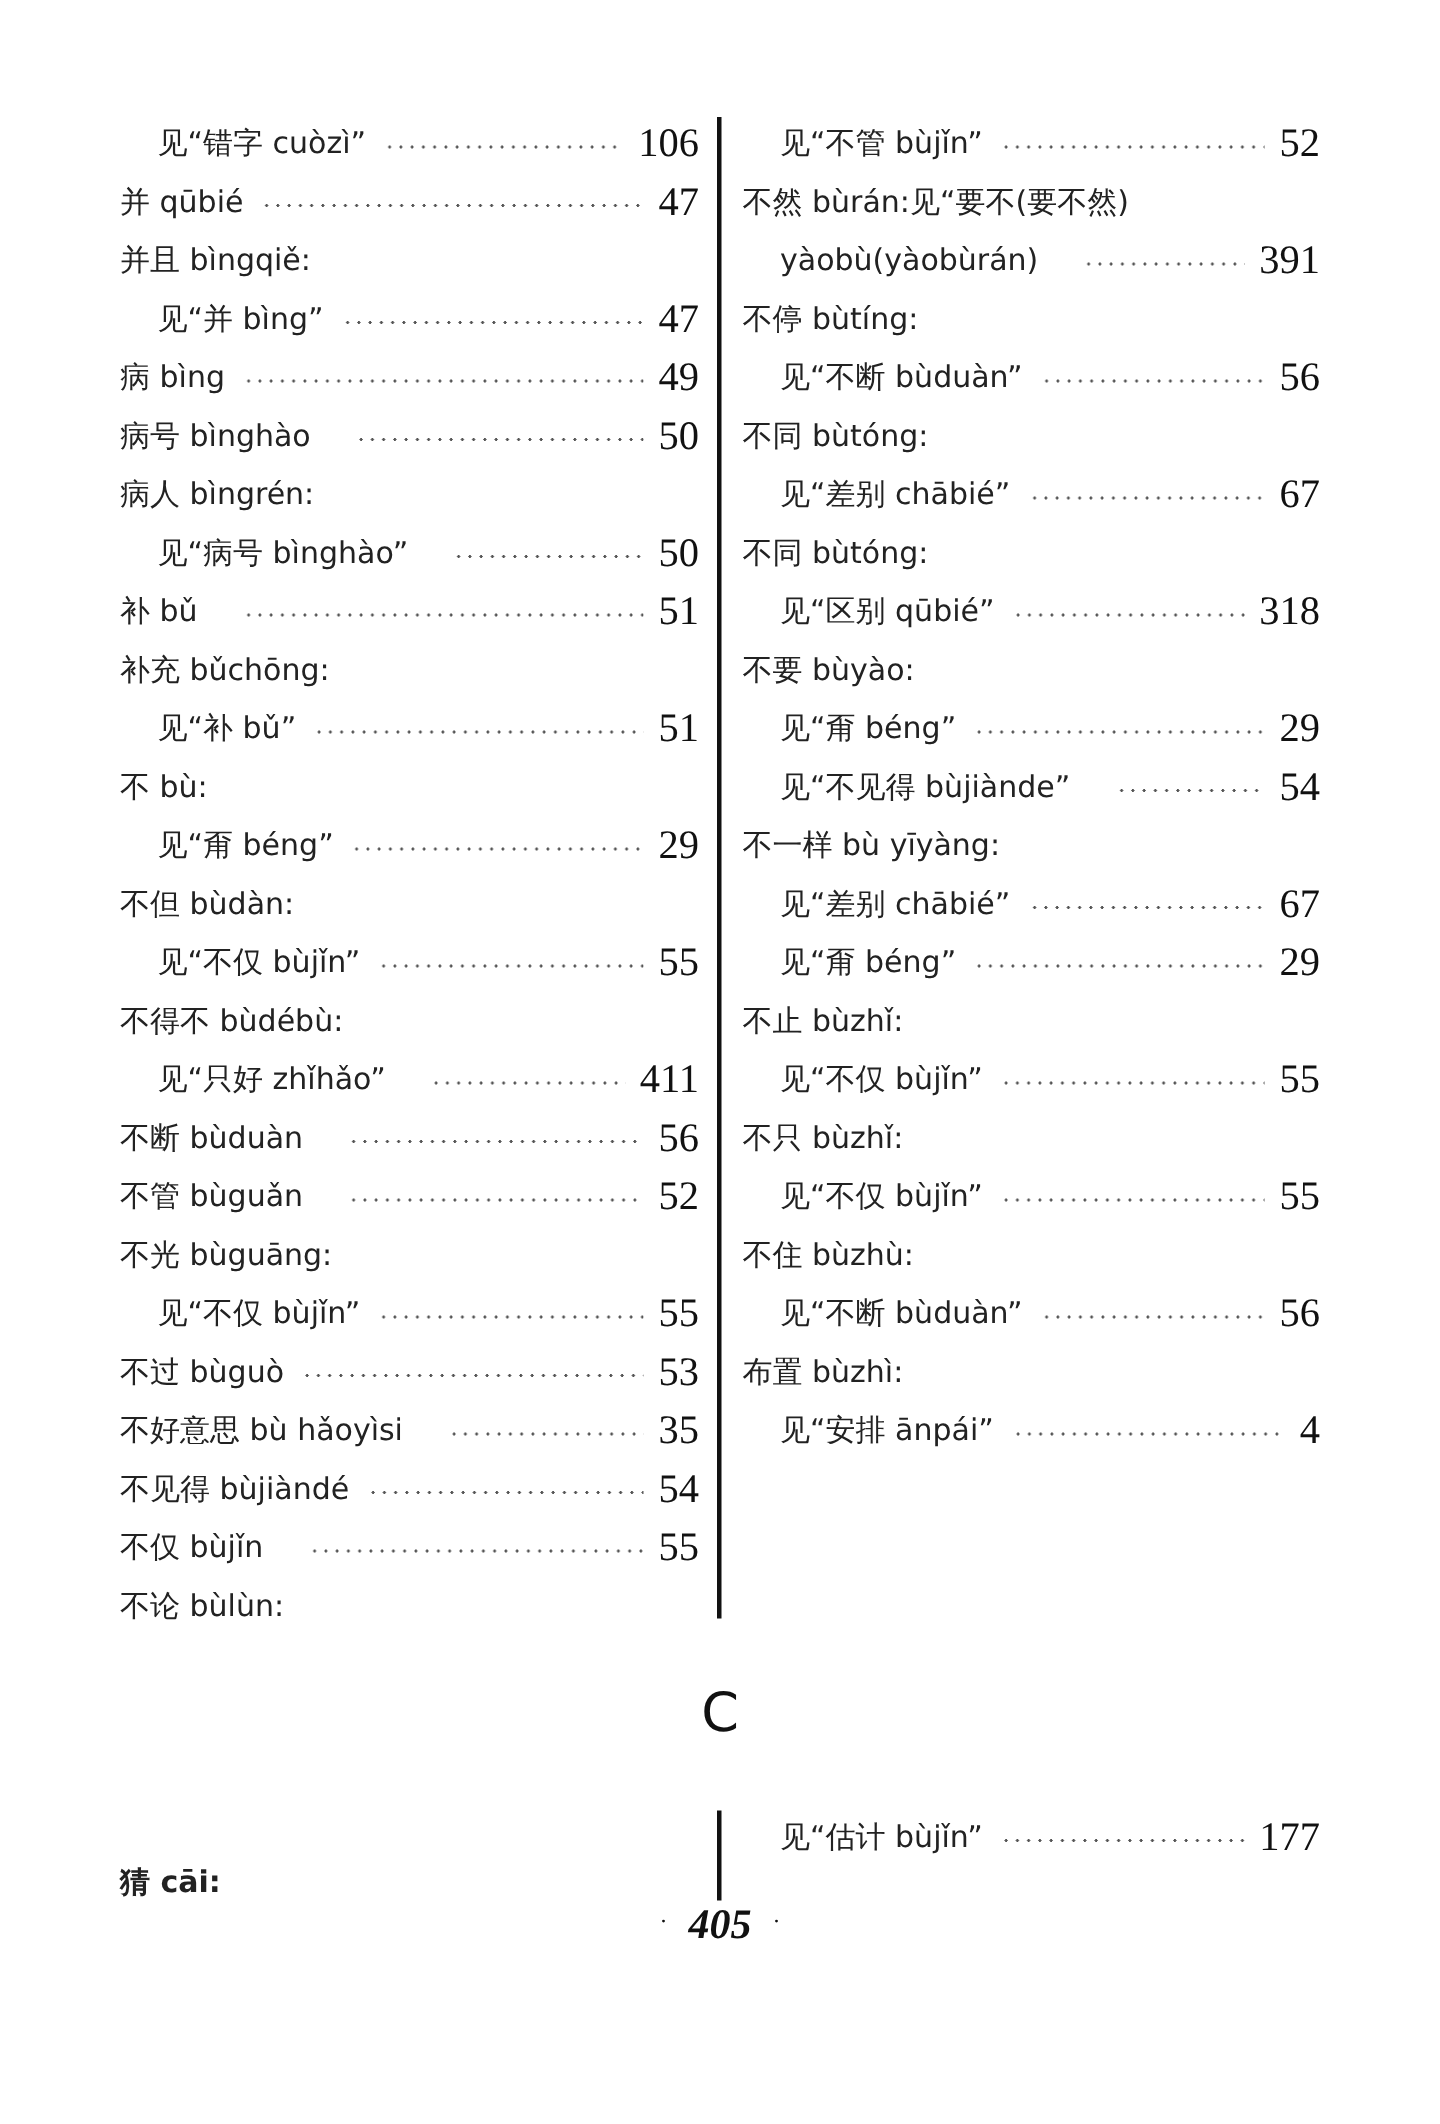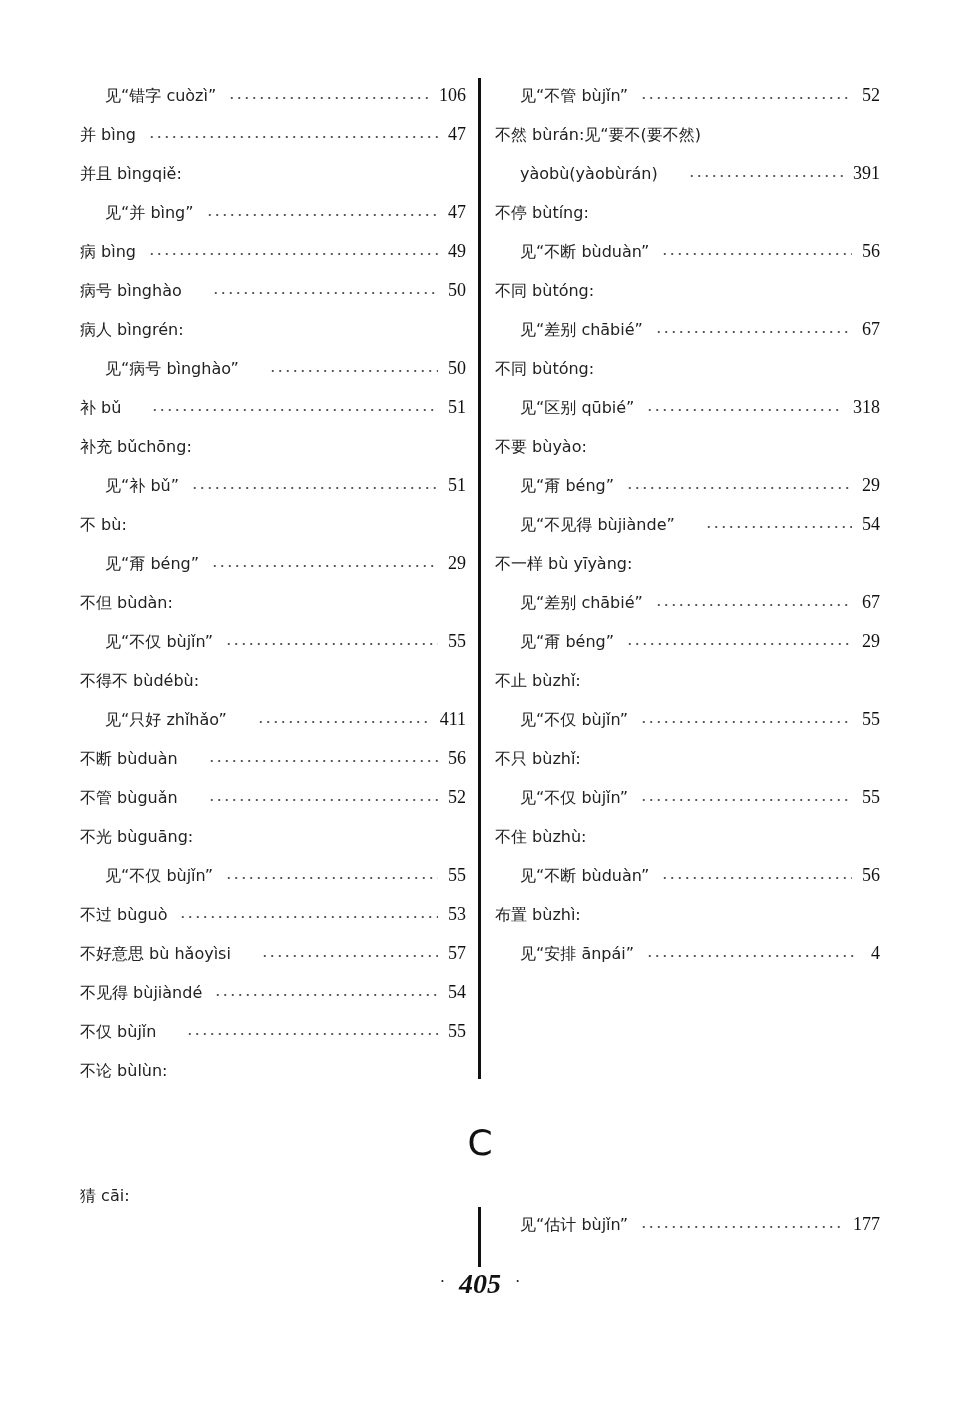--- a/index.html
+++ b/index.html
@@ -33,41 +33,41 @@
       display: flex;
       align-items: center;
       white-space: nowrap;
       font-size: 20px;
       color: #222;
     }
     .row.sub { padding-left: 25px; }
     .row .term {
       flex: 0 0 auto;
       font-family: "DejaVu Sans", sans-serif;
-      font-size: 16px;
+      font-size: 20px;
       letter-spacing: 0px;
       color: #222;
       text-align: right;
     }
     .row .dots {
       flex: 1 1 auto;
       margin: 0 10px 0 12px;
       height: 2px;
       align-self: center;
       background-image: radial-gradient(circle, #555 0.9px, transparent 1.1px);
       background-size: 7.5px 2px;
       background-repeat: repeat-x;
       background-position: left center;
       margin-top: 4px;
     }
     .row .dots.gap { margin-left: 30px; }
     .row .pg {
       flex: 0 0 auto;
       font-family: "Liberation Serif", serif;
-      font-size: 18px;
+      font-size: 27px;
       color: #111;
       text-align: right;
       min-width: 14px;
     }
     .divider {
       position: absolute;
       left: 478px;
       width: 3px;
       background: #111;
     }
@@ -76,21 +76,21 @@
     .section-letter {
       position: absolute;
       left: 0;
       width: 960px;
       top: 1122px;
       text-align: center;
       font-family: "DejaVu Sans", sans-serif;
       font-size: 36px;
       color: #111;
     }
-    .c-left { position: absolute; left: 80px; top: 1176px; width: 386px; }
+    .c-left { position: absolute; left: 80px; top: 1235px; width: 386px; font-weight: bold; }
     .c-right { position: absolute; left: 495px; top: 1205px; width: 385px; }
     .page-number {
       position: absolute;
       left: 0;
       width: 960px;
       top: 1268px;
       text-align: center;
       font-family: "Liberation Serif", serif;
       font-size: 28px;
       font-weight: bold;
@@ -111,21 +111,21 @@
 <div class="page">
 
   <div class="col col-left">
 
     <div class="row sub">
         <span class="term">见“错字 cuòzì”</span>
         <span class="dots"></span>
         <span class="pg">106</span>
       </div>
     <div class="row">
-        <span class="term">并 bìng</span>
+        <span class="term">并 qūbié</span>
         <span class="dots"></span>
         <span class="pg">47</span>
       </div>
     <div class="row">
         <span class="term">并且 bìngqiě:</span>
         <span class="dots" style="visibility: hidden;"></span>
         <span class="pg"></span>
       </div>
     <div class="row sub">
         <span class="term">见“并 bìng”</span>
@@ -218,21 +218,21 @@
         <span class="pg">55</span>
       </div>
     <div class="row">
         <span class="term">不过 bùguò</span>
         <span class="dots"></span>
         <span class="pg">53</span>
       </div>
     <div class="row">
         <span class="term">不好意思 bù hǎoyìsi</span>
         <span class="dots gap"></span>
-        <span class="pg">57</span>
+        <span class="pg">35</span>
       </div>
     <div class="row">
         <span class="term">不见得 bùjiàndé</span>
         <span class="dots"></span>
         <span class="pg">54</span>
       </div>
     <div class="row">
         <span class="term">不仅 bùjǐn</span>
         <span class="dots gap"></span>
         <span class="pg">55</span>

